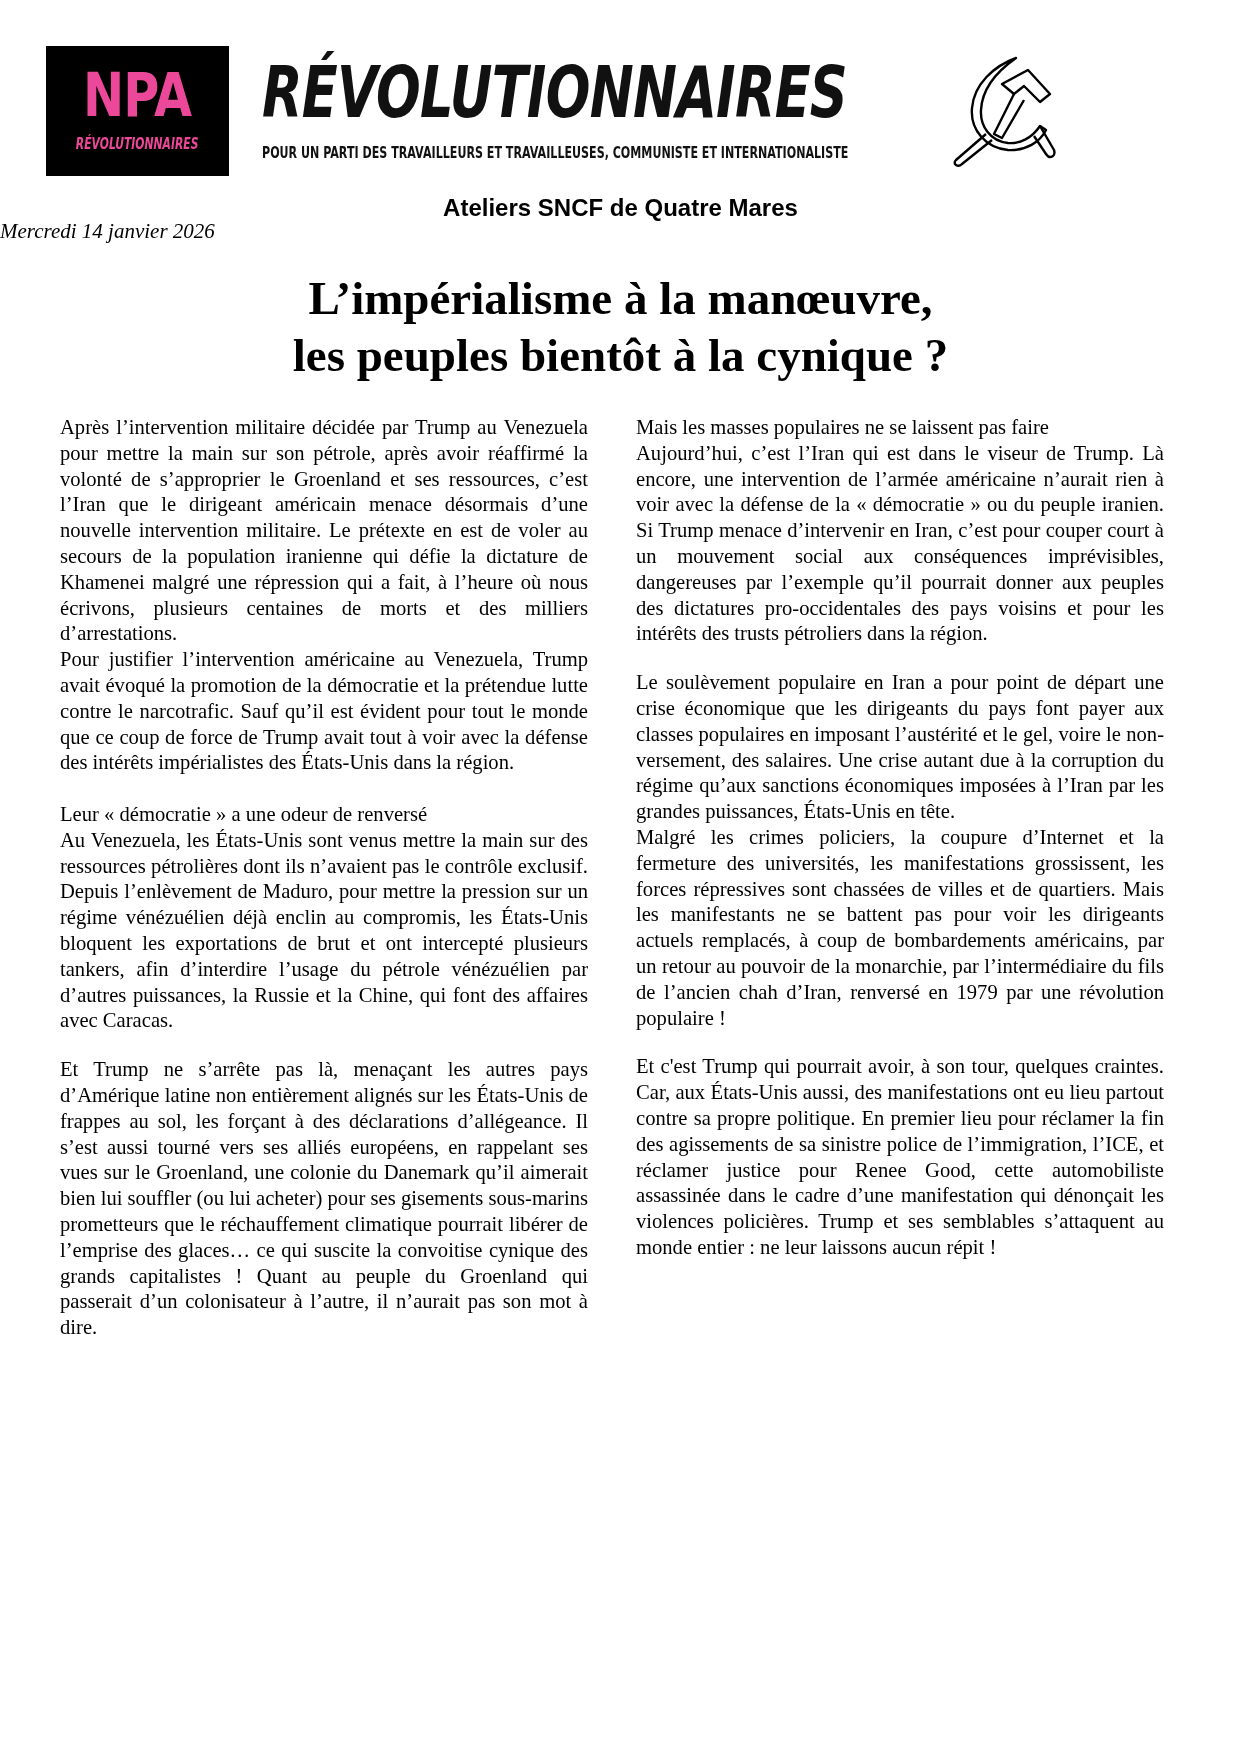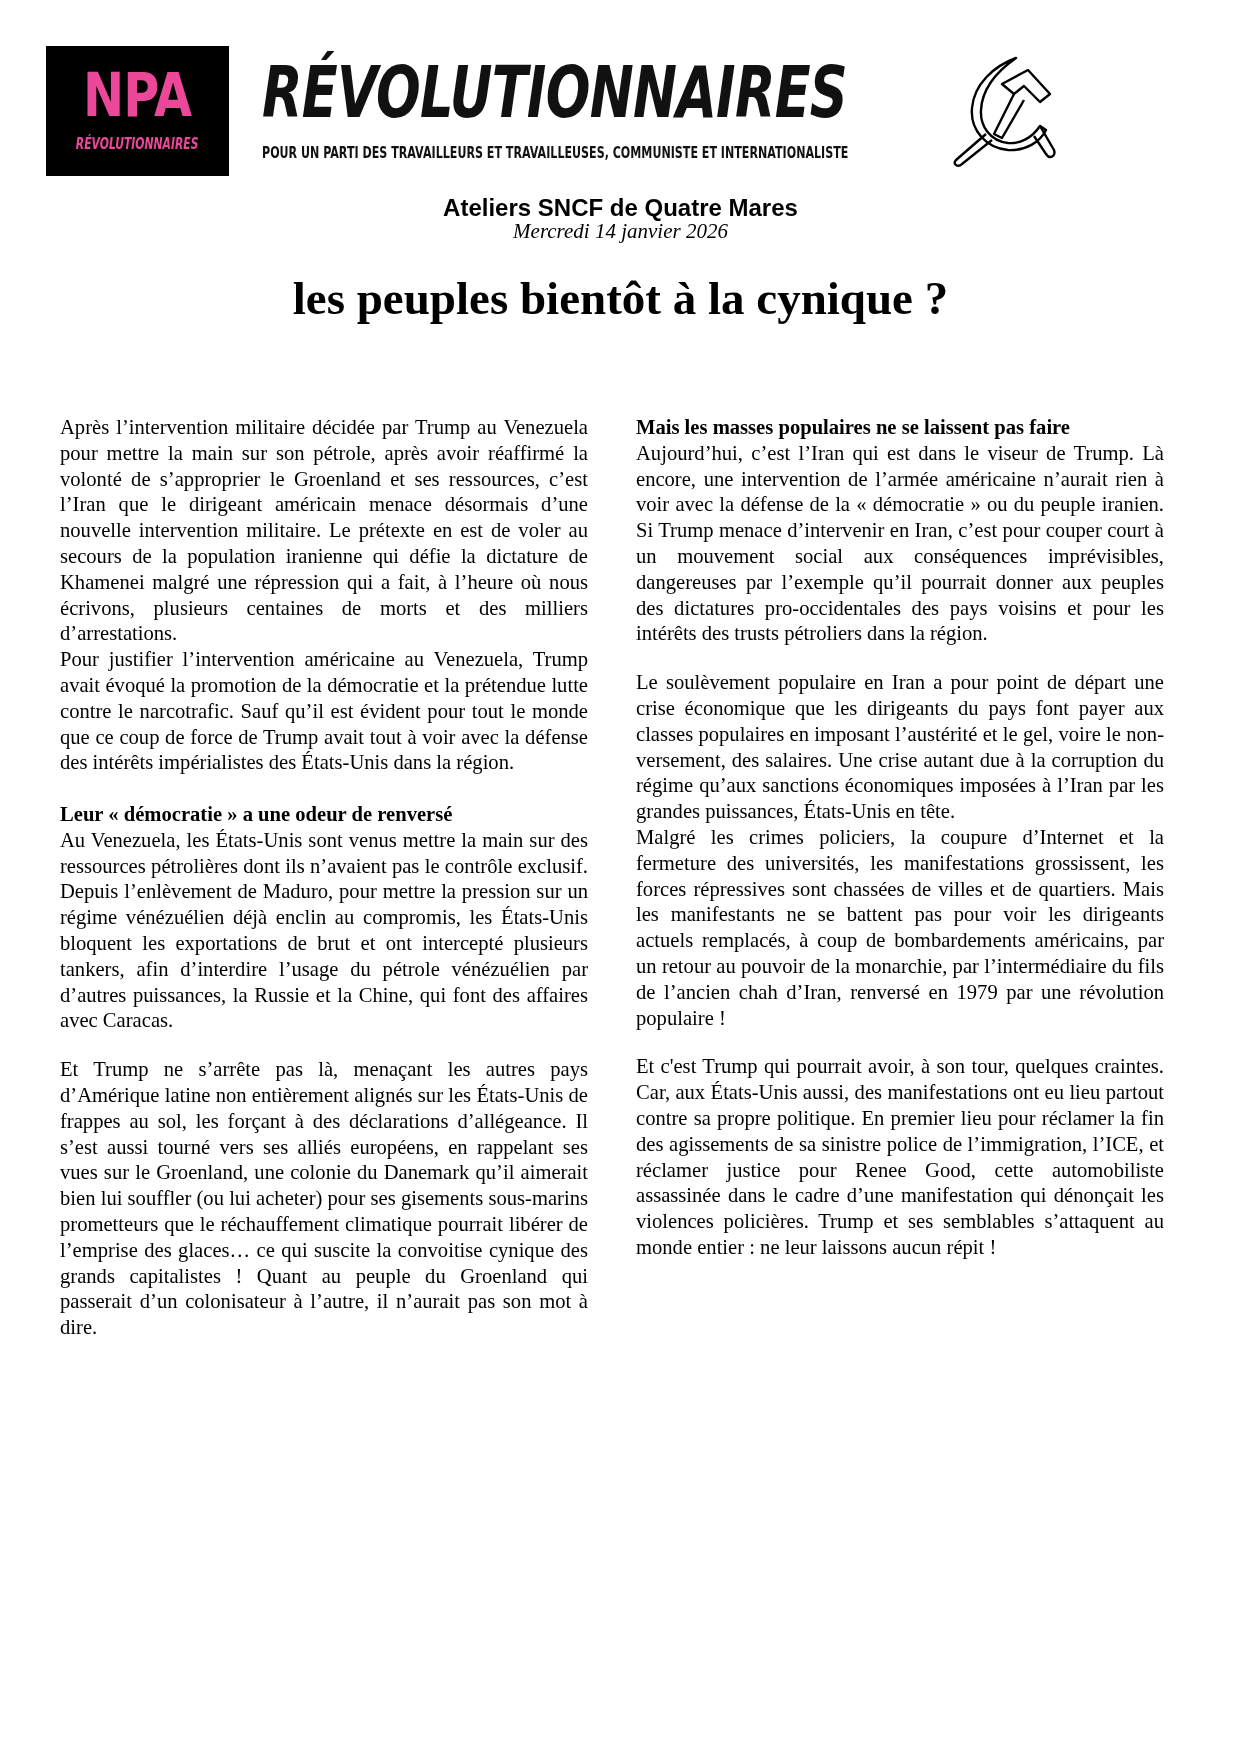--- a/index.html
+++ b/index.html
@@ -16,33 +16,33 @@
   .masthead { position: absolute; left: 262px; top: 52px; width: 630px; text-align: left; }
   .masthead-title { font-family: "DejaVu Sans", sans-serif; font-weight: bold; font-style: italic; font-size: 72px; line-height: 80px;
                     letter-spacing: -1px; transform-origin: left top; transform: scaleX(0.73); white-space: nowrap; color: #111; }
   .masthead-sub { font-family: "DejaVu Sans", sans-serif; font-weight: bold; font-size: 15px; white-space: nowrap;
                   transform-origin: left top; transform: scaleX(0.74); margin-top: 12px; color: #111; }
   .hammer { position: absolute; left: 936px; top: 50px; width: 128px; height: 118px; }
 
   
   .site { position: absolute; left: 0; width: 1241px; top: 194px; text-align: center;
           font-family: "Liberation Sans", sans-serif; font-weight: bold; font-size: 24px; }
-  .date { position: absolute; left: 0; width: 1241px; top: 219px; text-align: center;
+  .date { position: absolute; left: 0; width: 1241px; top: 219px; text-align: left;
           font-family: "Liberation Serif", serif; font-style: italic; font-size: 21px; }
   .headline { position: absolute; left: 0; width: 1241px; top: 270px; text-align: center;
               font-family: "Liberation Serif", serif; font-weight: bold; font-size: 47px; line-height: 57px; }
 
   
   .col { position: absolute; top: 415px; width: 528px; font-family: "Liberation Serif", serif; font-size: 20.6px; line-height: 25.8px;
          text-align: justify; hyphens: none; }
   .col-left { left: 60px; }
   .col-right { left: 636px; }
   .col p { margin: 0; }
   .col p.gap { margin-top: 23px; }
-  .col h3 { margin: 0; font-size: 20.6px; line-height: 25.8px; font-weight: bold; }
+  .col h3 { margin: 0; font-size: 20.6px; line-height: 25.8px; font-weight: normal; }
   .col h3.gap { margin-top: 25.8px; }
 </style>
 </head>
 <body>
 
 <div class="page">
 
   <div class="npa-box">
     <div class="npa-big">NPA</div>
     <div class="npa-small">RÉVOLUTIONNAIRES</div>
@@ -63,20 +63,21 @@
 
     <path d="M 78 44 L 58 84 L 66 88 L 88 50" fill="none" stroke="#000" stroke-width="2.4" stroke-linejoin="round"></path>
 
     <path d="M 104 76 L 118 100 C 120 106, 114 110, 110 104 L 98 86" fill="none" stroke="#000" stroke-width="2.4" stroke-linejoin="round"></path>
   </svg>
 
   <div class="site">Ateliers SNCF de Quatre Mares</div>
   <div class="date">Mercredi 14 janvier 2026</div>
 
   <div class="headline">
+    <div>L’impérialisme à la manœuvre,</div>
     <div>les peuples bientôt à la cynique ?</div>
   </div>
 
   <div class="col col-left">
     <p>Après l’intervention militaire décidée par Trump au Venezuela pour mettre la main sur son pétrole, après avoir réaffirmé la volonté de s’approprier le Groenland et ses ressources, c’est l’Iran que le dirigeant américain menace désormais d’une nouvelle intervention militaire. Le prétexte en est de voler au secours de la population iranienne qui défie la dictature de Khamenei malgré une répression qui a fait, à l’heure où nous écrivons, plusieurs centaines de morts et des milliers d’arrestations.</p>
     <p>Pour justifier l’intervention américaine au Venezuela, Trump avait évoqué la promotion de la démocratie et la prétendue lutte contre le narcotrafic. Sauf qu’il est évident pour tout le monde que ce coup de force de Trump avait tout à voir avec la défense des intérêts impérialistes des États-Unis dans la région.</p>
     <h3 class="gap">Leur « démocratie » a une odeur de renversé</h3>
     <p>Au Venezuela, les États-Unis sont venus mettre la main sur des ressources pétrolières dont ils n’avaient pas le contrôle exclusif. Depuis l’enlèvement de Maduro, pour mettre la pression sur un régime vénézuélien déjà enclin au compromis, les États-Unis bloquent les exportations de brut et ont intercepté plusieurs tankers, afin d’interdire l’usage du pétrole vénézuélien par d’autres puissances, la Russie et la Chine, qui font des affaires avec Caracas.</p>
     <p class="gap">Et Trump ne s’arrête pas là, menaçant les autres pays d’Amérique latine non entièrement alignés sur les États-Unis de frappes au sol, les forçant à des déclarations d’allégeance. Il s’est aussi tourné vers ses alliés européens, en rappelant ses vues sur le Groenland, une colonie du Danemark qu’il aimerait bien lui souffler (ou lui acheter) pour ses gisements sous-marins prometteurs que le réchauffement climatique pourrait libérer de l’emprise des glaces… ce qui suscite la convoitise cynique des grands capitalistes ! Quant au peuple du Groenland qui passerait d’un colonisateur à l’autre, il n’aurait pas son mot à dire.</p>
   </div>

